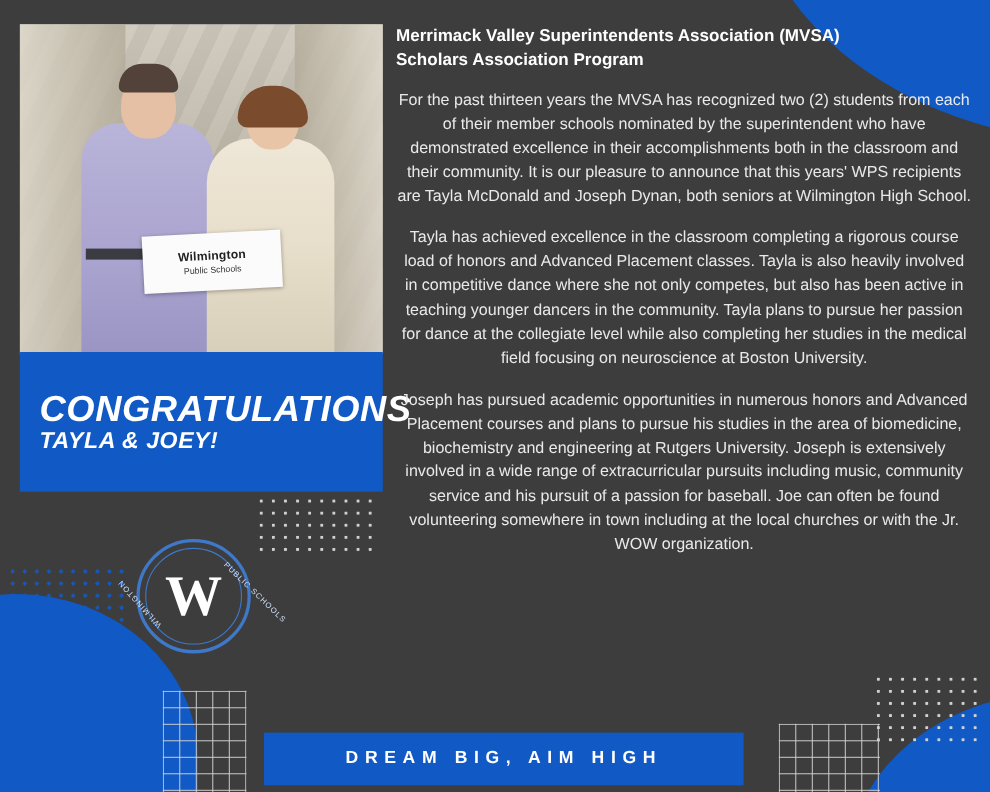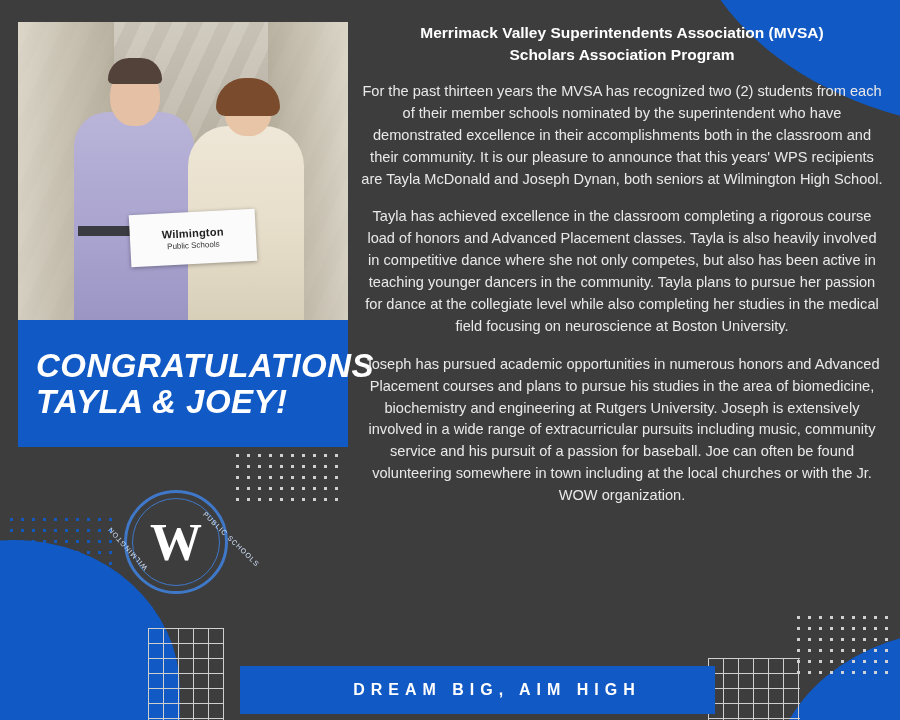--- a/index.html
+++ b/index.html
@@ -173,21 +173,21 @@
   }
   .congrats-line {
     color: #ffffff;
     font-weight: 700;
     font-style: italic;
     letter-spacing: .5px;
     line-height: 1.08;
     text-transform: uppercase;
   }
   .congrats-l1 { font-size: 33px; }
-  .congrats-l2 { font-size: 33px; }
+  .congrats-l2 { font-size: 21px; }
 
   
   .seal {
     position: absolute;
     left: 124px;
     top: 490px;
     width: 104px;
     height: 104px;
     border-radius: 50%;
     background: #3d3d3d;
@@ -232,21 +232,21 @@
   .content {
     position: absolute;
     left: 360px;
     top: 22px;
     width: 524px;
   }
   .title {
     color: #ffffff;
     font-weight: 700;
     font-size: 15.5px;
-    text-align: center;
+    text-align: left;
     line-height: 1.45;
     margin: 0 0 14px 0;
   }
   .para {
     color: #e9e9e9;
     font-size: 14.6px;
     line-height: 1.50;
     text-align: center;
     margin: 4px 0 16px 0;
   }
@@ -255,21 +255,20 @@
   .ribbon {
     position: absolute;
     left: 240px;
     top: 666px;
     width: 436px;
     height: 48px;
     background: #1159c4;
     display: flex;
     align-items: center;
     justify-content: center;
-    padding-left: 39px;
   }
   .ribbon-text {
     color: #ffffff;
     font-weight: 700;
     font-size: 16px;
     letter-spacing: 6px;
   }
 </style>
 </head>
 <body>

